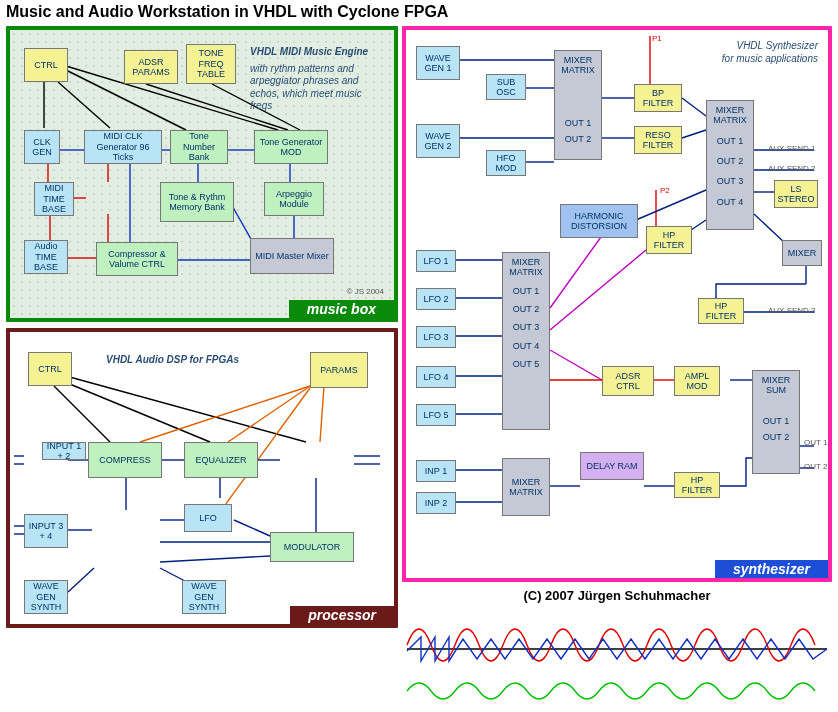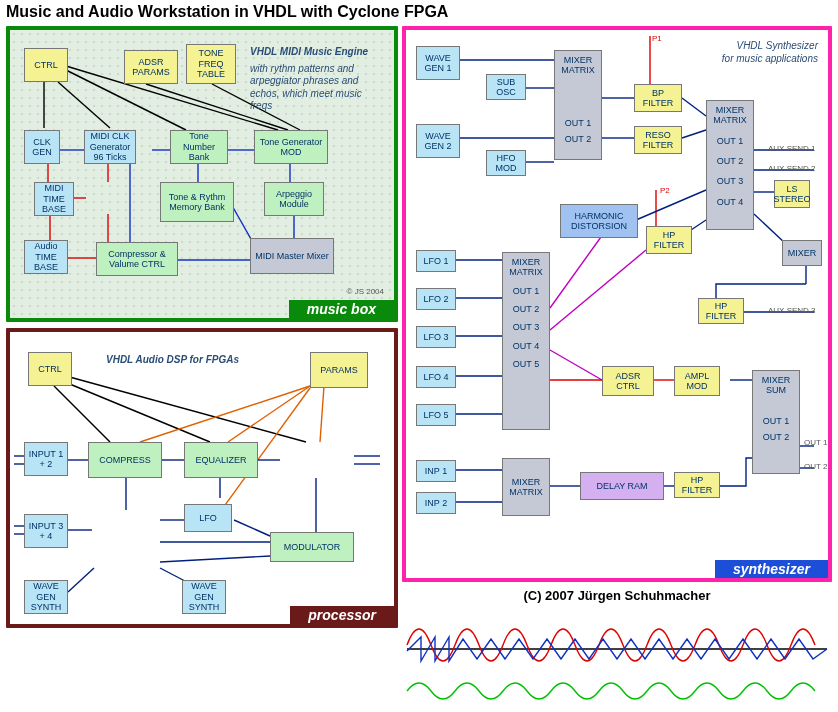--- a/index.html
+++ b/index.html
@@ -85,21 +85,21 @@
 <line class="st-blu" x1="120" y1="134" x2="120" y2="212" marker-end="url(#al)"></line>
 </svg>
 <div class="blk yel" style="left:14px;top:18px;width:44px;height:34px">CTRL</div>
 <div class="blk yel" style="left:114px;top:20px;width:54px;height:34px">ADSR PARAMS</div>
 <div class="blk yel" style="left:176px;top:14px;width:50px;height:40px">TONE FREQ TABLE</div>
 <div class="desc" style="left:240px;top:16px;width:130px">
   <div style="font-weight:bold">VHDL MIDI Music Engine</div>
   <div style="margin-top:4px;color:#2a4d75">with rythm patterns and arpeggiator phrases and echos, which meet music freqs</div>
 </div>
 <div class="blk cyn" style="left:14px;top:100px;width:36px;height:34px">CLK GEN</div>
-<div class="blk cyn" style="left:74px;top:100px;width:52px;height:34px">MIDI CLK Generator 96 Ticks</div>
+<div class="blk cyn" style="left:74px;top:100px;width:78px;height:34px">MIDI CLK Generator 96 Ticks</div>
 <div class="blk grn" style="left:160px;top:100px;width:58px;height:34px">Tone Number Bank</div>
 <div class="blk grn" style="left:244px;top:100px;width:74px;height:34px">Tone Generator MOD</div>
 <div class="blk cyn" style="left:24px;top:152px;width:40px;height:34px">MIDI TIME BASE</div>
 <div class="blk grn" style="left:150px;top:152px;width:74px;height:40px">Tone &amp; Rythm Memory Bank</div>
 <div class="blk grn" style="left:254px;top:152px;width:60px;height:34px">Arpeggio Module</div>
 <div class="blk cyn" style="left:14px;top:210px;width:44px;height:34px">Audio TIME BASE</div>
 <div class="blk grn" style="left:86px;top:212px;width:82px;height:34px">Compressor &amp; Valume CTRL</div>
 <div class="blk gry" style="left:240px;top:208px;width:84px;height:36px">MIDI Master Mixer</div>
 <div class="small" style="right:10px;bottom:22px">© JS 2004</div>
 </div>
@@ -143,21 +143,21 @@
 <line class="st-nav" x1="150" y1="230" x2="260" y2="224" marker-end="url(#pn)"></line>
 <line class="st-nav" x1="116" y1="146" x2="116" y2="178" marker-start="url(#pn)"></line>
 <line class="st-nav" x1="210" y1="146" x2="210" y2="166" marker-start="url(#pn)"></line>
 <line class="st-nav" x1="306" y1="146" x2="306" y2="200" marker-start="url(#pn)"></line>
 <line class="st-nav" x1="58" y1="260" x2="84" y2="236" marker-end="url(#pn)"></line>
 <line class="st-nav" x1="196" y1="260" x2="150" y2="236" marker-end="url(#pn)"></line>
 </svg>
 <div class="blk yel" style="left:18px;top:20px;width:44px;height:34px">CTRL</div>
 <div class="desc" style="left:96px;top:22px;width:160px;font-weight:bold">VHDL Audio DSP for FPGAs</div>
 <div class="blk yel" style="left:300px;top:20px;width:58px;height:36px">PARAMS</div>
-<div class="blk cyn" style="left:14px;top:110px;width:44px;height:34px">INPUT 1 + 2</div>
+<div class="blk cyn" style="left:32px;top:110px;width:44px;height:18px">INPUT 1 + 2</div>
 <div class="blk grn" style="left:78px;top:110px;width:74px;height:36px">COMPRESS</div>
 <div class="blk grn" style="left:174px;top:110px;width:74px;height:36px">EQUALIZER</div>
 <div class="blk cyn" style="left:14px;top:182px;width:44px;height:34px">INPUT 3 + 4</div>
 <div class="blk cyn" style="left:174px;top:172px;width:48px;height:28px">LFO</div>
 <div class="blk grn" style="left:260px;top:200px;width:84px;height:30px">MODULATOR</div>
 <div class="blk cyn" style="left:14px;top:248px;width:44px;height:34px">WAVE GEN SYNTH</div>
 <div class="blk cyn" style="left:172px;top:248px;width:44px;height:34px">WAVE GEN SYNTH</div>
 </div>
 <div class="badge bg-brown">processor</div>
 </div>
@@ -237,21 +237,21 @@
 <div class="blk yel" style="left:228px;top:96px;width:48px;height:28px">RESO FILTER</div>
 <div class="blk cyn" style="left:10px;top:94px;width:44px;height:34px">WAVE GEN 2</div>
 <div class="blk cyn" style="left:80px;top:120px;width:40px;height:26px">HFO MOD</div>
 <div class="blk gry" style="left:300px;top:70px;width:48px;height:130px;justify-content:flex-start;padding-top:4px;gap:10px">
  <span>MIXER<br>MATRIX</span>
             <span>OUT 1</span>
             <span>OUT 2</span>
             <span>OUT 3</span>
             <span>OUT 4</span>
 </div>
-<div class="blk yel" style="left:368px;top:150px;width:36px;height:28px">LS STEREO</div>
+<div class="blk yel" style="left:368px;top:150px;width:44px;height:28px">LS STEREO</div>
 <div class="blk gry" style="left:376px;top:210px;width:40px;height:26px">MIXER</div>
 <div class="small" style="left:362px;top:114px">AUX SEND 1</div>
 <div class="small" style="left:362px;top:134px">AUX SEND 2</div>
 <div class="small" style="left:362px;top:276px">AUX SEND 3</div>
 
 <div class="blk blu" style="left:154px;top:174px;width:78px;height:34px">HARMONIC DISTORSION</div>
 <div class="blk yel" style="left:240px;top:196px;width:46px;height:28px">HP FILTER</div>
 
 <div class="blk cyn" style="left:10px;top:220px;width:40px;height:22px">LFO 1</div>
 <div class="blk cyn" style="left:10px;top:258px;width:40px;height:22px">LFO 2</div>
@@ -274,21 +274,21 @@
  <span>MIXER<br>SUM</span>
             <span>OUT 1</span>
             <span style="margin-top:-14px">OUT 2</span>
 </div>
 <div class="small" style="left:398px;top:408px">OUT 1</div>
 <div class="small" style="left:398px;top:432px">OUT 2</div>
 
 <div class="blk cyn" style="left:10px;top:430px;width:40px;height:22px">INP 1</div>
 <div class="blk cyn" style="left:10px;top:462px;width:40px;height:22px">INP 2</div>
 <div class="blk gry" style="left:96px;top:428px;width:48px;height:58px">MIXER<br>MATRIX</div>
-<div class="blk pur" style="left:174px;top:442px;width:84px;height:28px">DELAY RAM</div>
+<div class="blk pur" style="left:174px;top:422px;width:64px;height:28px">DELAY RAM</div>
 <div class="blk yel" style="left:268px;top:442px;width:46px;height:26px">HP FILTER</div>
 </div>
 <div class="badge bg-pink">synthesizer</div>
 </div>
 
 <div class="copy">(C) 2007 Jürgen Schuhmacher</div>
 
 <div class="wave">
 <svg viewBox="0 0 420 100" width="100%" height="100%">
 <line x1="0" y1="40" x2="420" y2="40" stroke="#000" stroke-width="1"></line>

